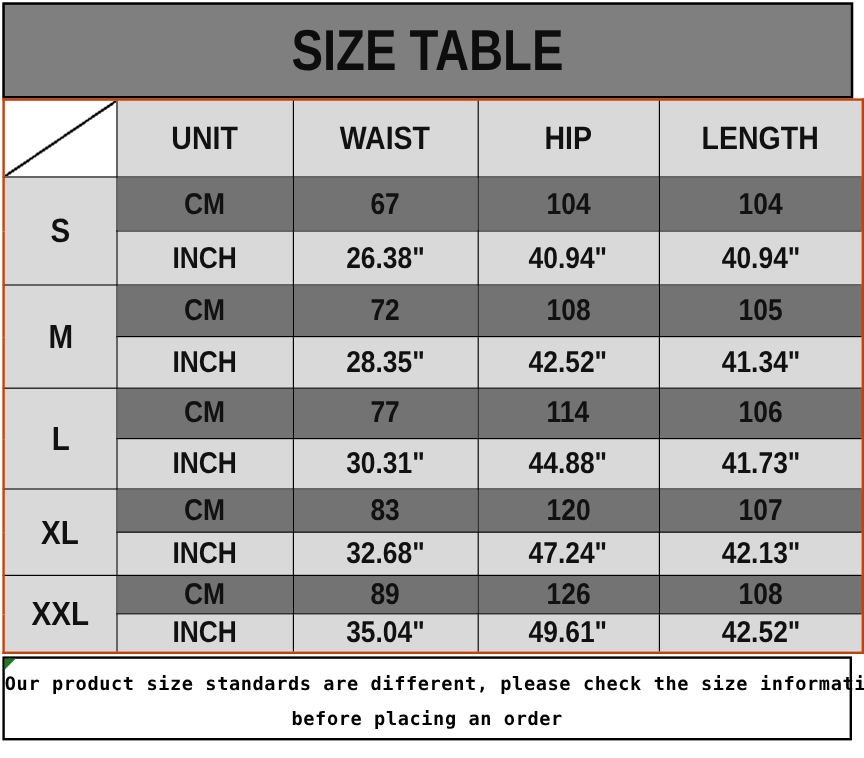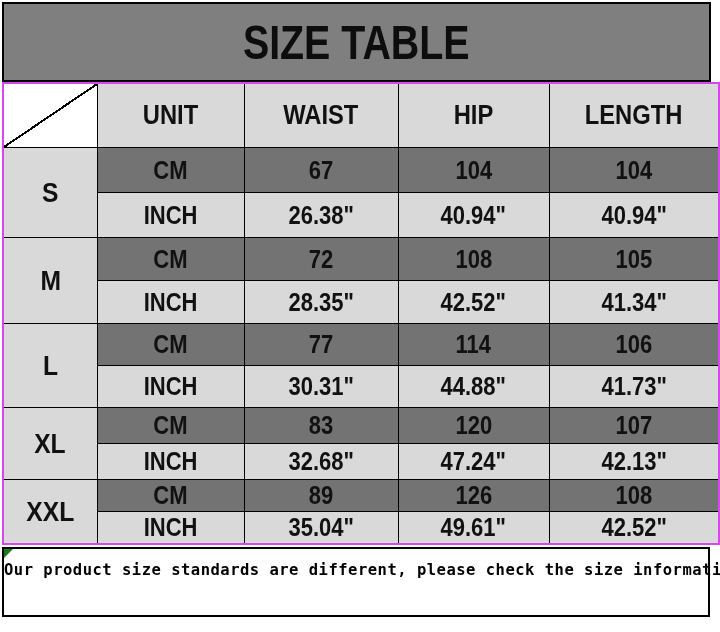--- a/index.html
+++ b/index.html
@@ -24,21 +24,21 @@
     font-size: 48px; font-weight: bold; color: #0d0d0d;
     display: inline-block; transform: scaleX(0.82);
     white-space: nowrap; letter-spacing: 0;
   }
 
   
   table.size-table {
     width: 716px;
     border-collapse: collapse;
     table-layout: fixed;
-    border: 2px solid #d946ef;
+    border: 2px solid #c2410c;
   }
   table.size-table td {
     border: 1.5px solid #000;
     text-align: center; vertical-align: middle;
     padding: 0;
     font-weight: bold; color: #111;
     overflow: hidden;
   }
   col.c-size   { width: 94px;  }
   col.c-unit   { width: 147px; }
@@ -187,15 +187,16 @@
         <td class="shade"><span class="ct val-text">35.04"</span></td>
         <td class="shade"><span class="ct val-text">49.61"</span></td>
         <td class="shade"><span class="ct val-text">42.52"</span></td>
       </tr>
     </tbody>
   </table>
 
   <div class="note-box">
     <div class="corner-marker"></div>
     <div class="note-line">Our product size standards are different, please check the size information</div>
+    <div class="note-line">before placing an order</div>
   </div>
 
 </div>
 
 </body></html>

